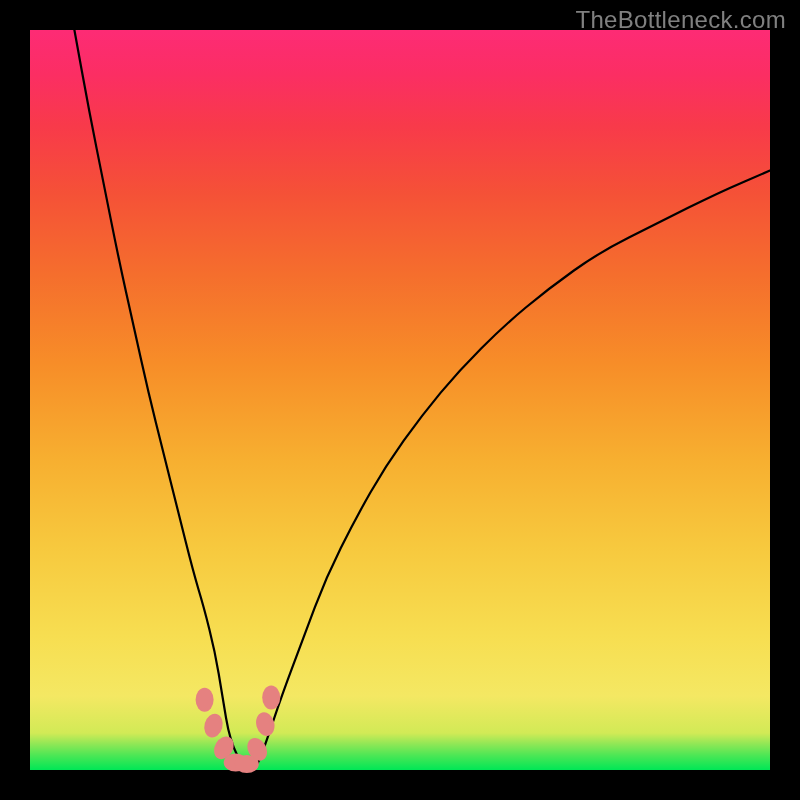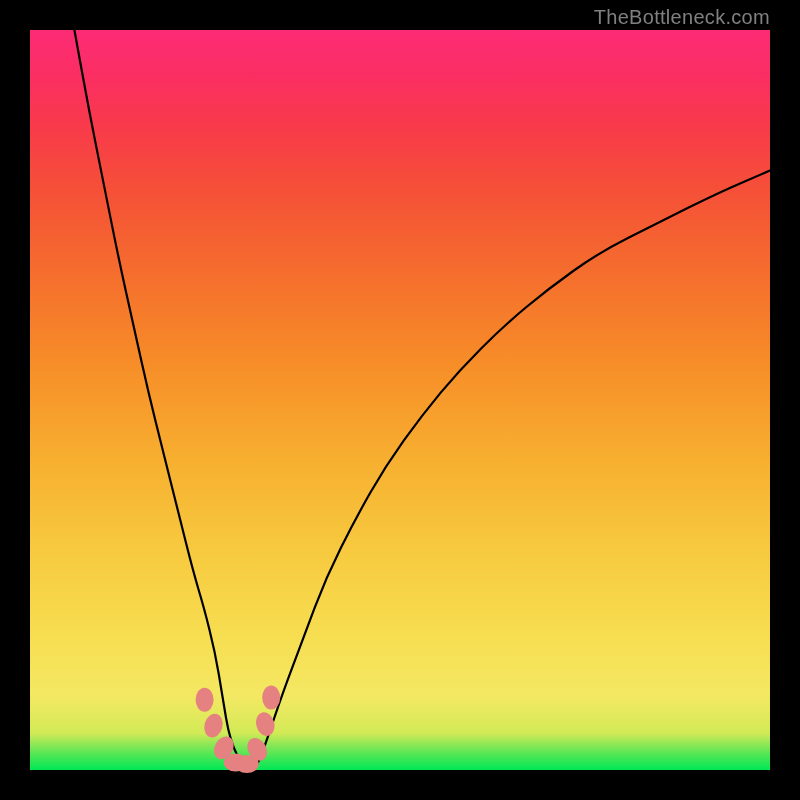--- a/index.html
+++ b/index.html
@@ -39,23 +39,23 @@
       #f56e2d 67%,
       #f55137 78%,
       #f83a4a 87%,
       #fb2e63 94%,
       #fd2b75 100%
     );
   }
   .watermark {
     position: absolute;
     top: 6px;
-    right: 30px;
+    right: 14px;
     color: #808080;
-    font-size: 20px;
+    font-size: 24px;
     letter-spacing: 0.3px;
     user-select: none;
   }
   svg.curves {
     position: absolute;
     left: 0;
     top: 0;
     width: 740px;
     height: 740px;
     overflow: visible;

